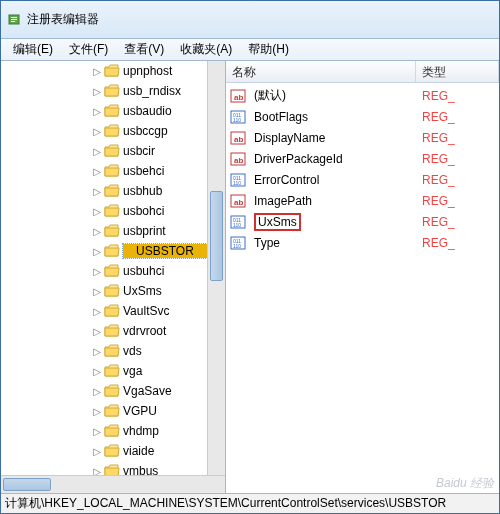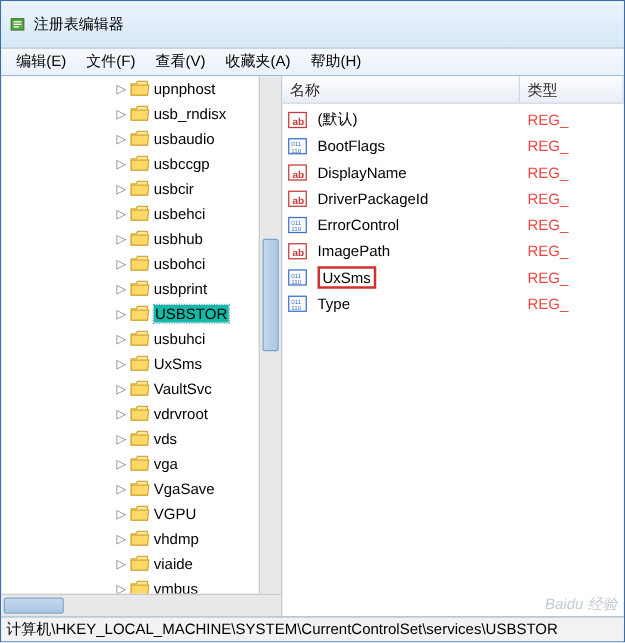--- a/index.html
+++ b/index.html
@@ -91,23 +91,23 @@
   .expander {
     width: 12px; text-align: center; color: #7a7a7a; font-size: 10px;
   }
   .folder-icon {
     width: 16px; height: 14px; margin: 0 3px 0 1px;
     display: inline-block;
   }
   .folder-icon svg { display: block; }
   .node-label { }
   .selected .node-label {
-    background: #14b8a6;
+    background: #eab308;
     outline: 1px dotted #7aa7d6;
-    padding: 0 1px;
+    padding: 0 13px;
   }
   .tree-hscroll {
     height: 18px;
     background: #e8e8e8;
     border-top: 1px solid #ccc;
     position: relative;
   }
   .tree-hthumb {
     position: absolute; top: 2px; bottom: 2px; left: 2px; width: 48px;
     background: linear-gradient(to bottom,#c7d8ec,#aac6e4);

